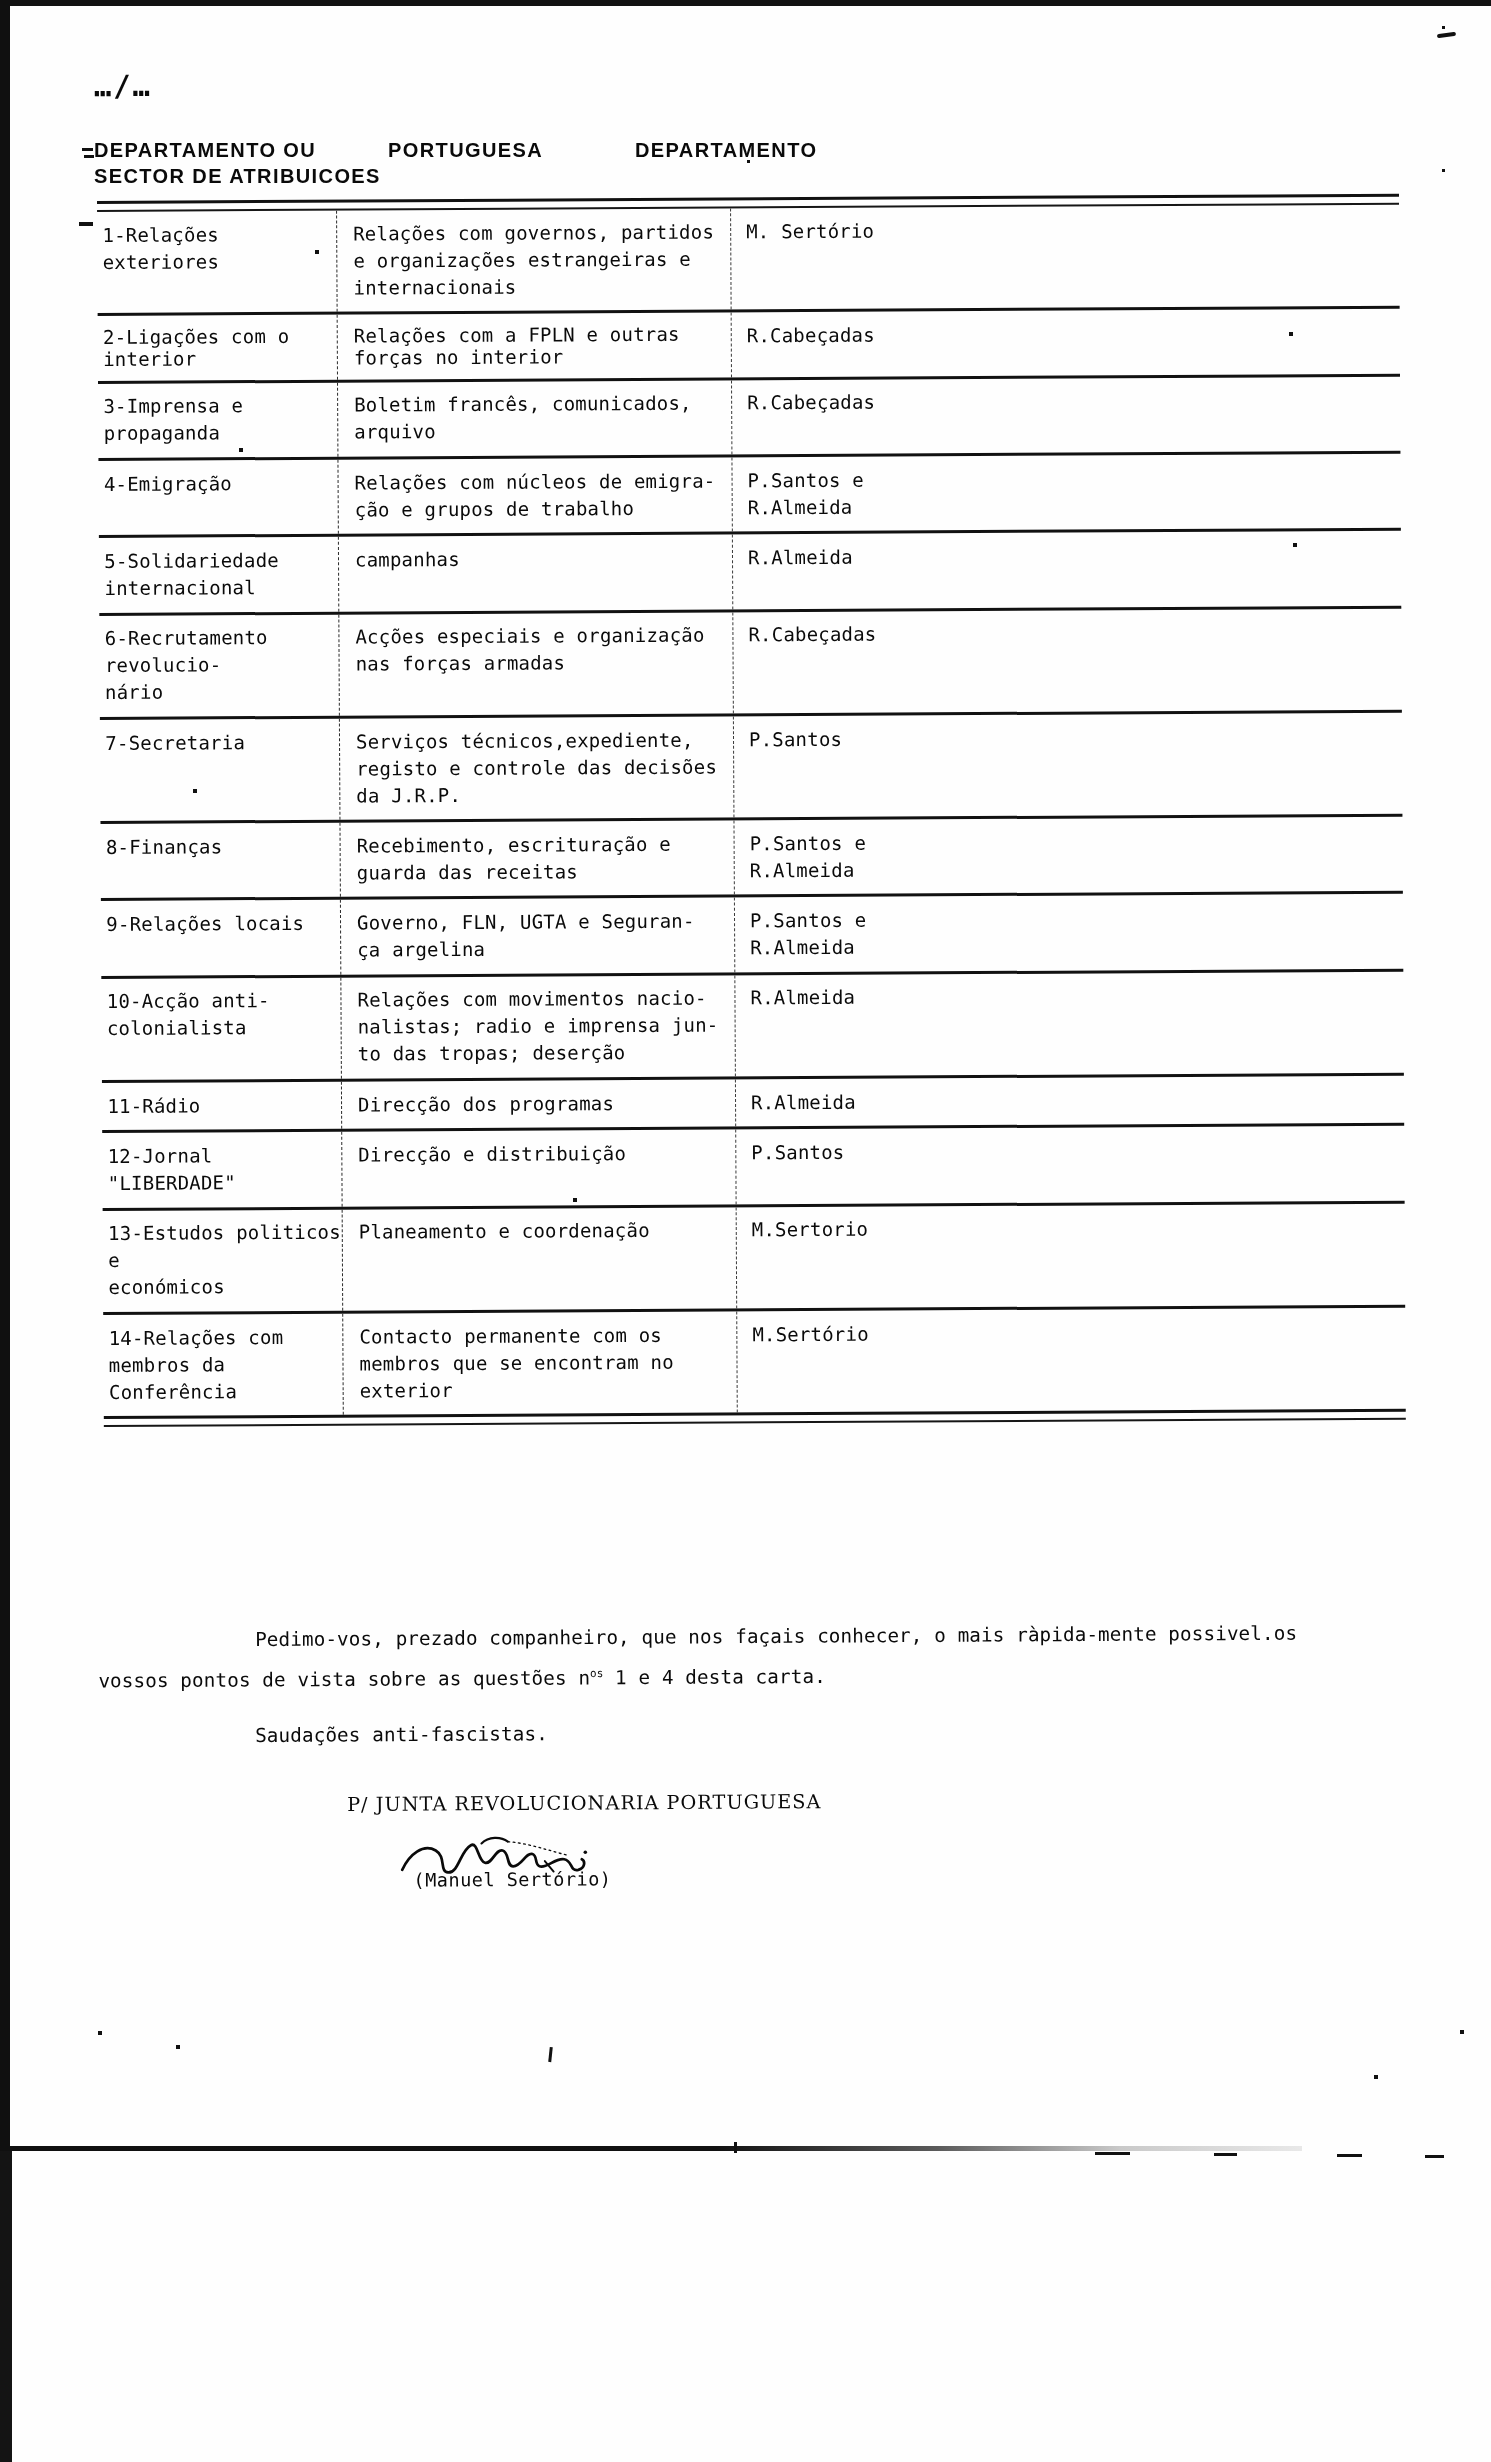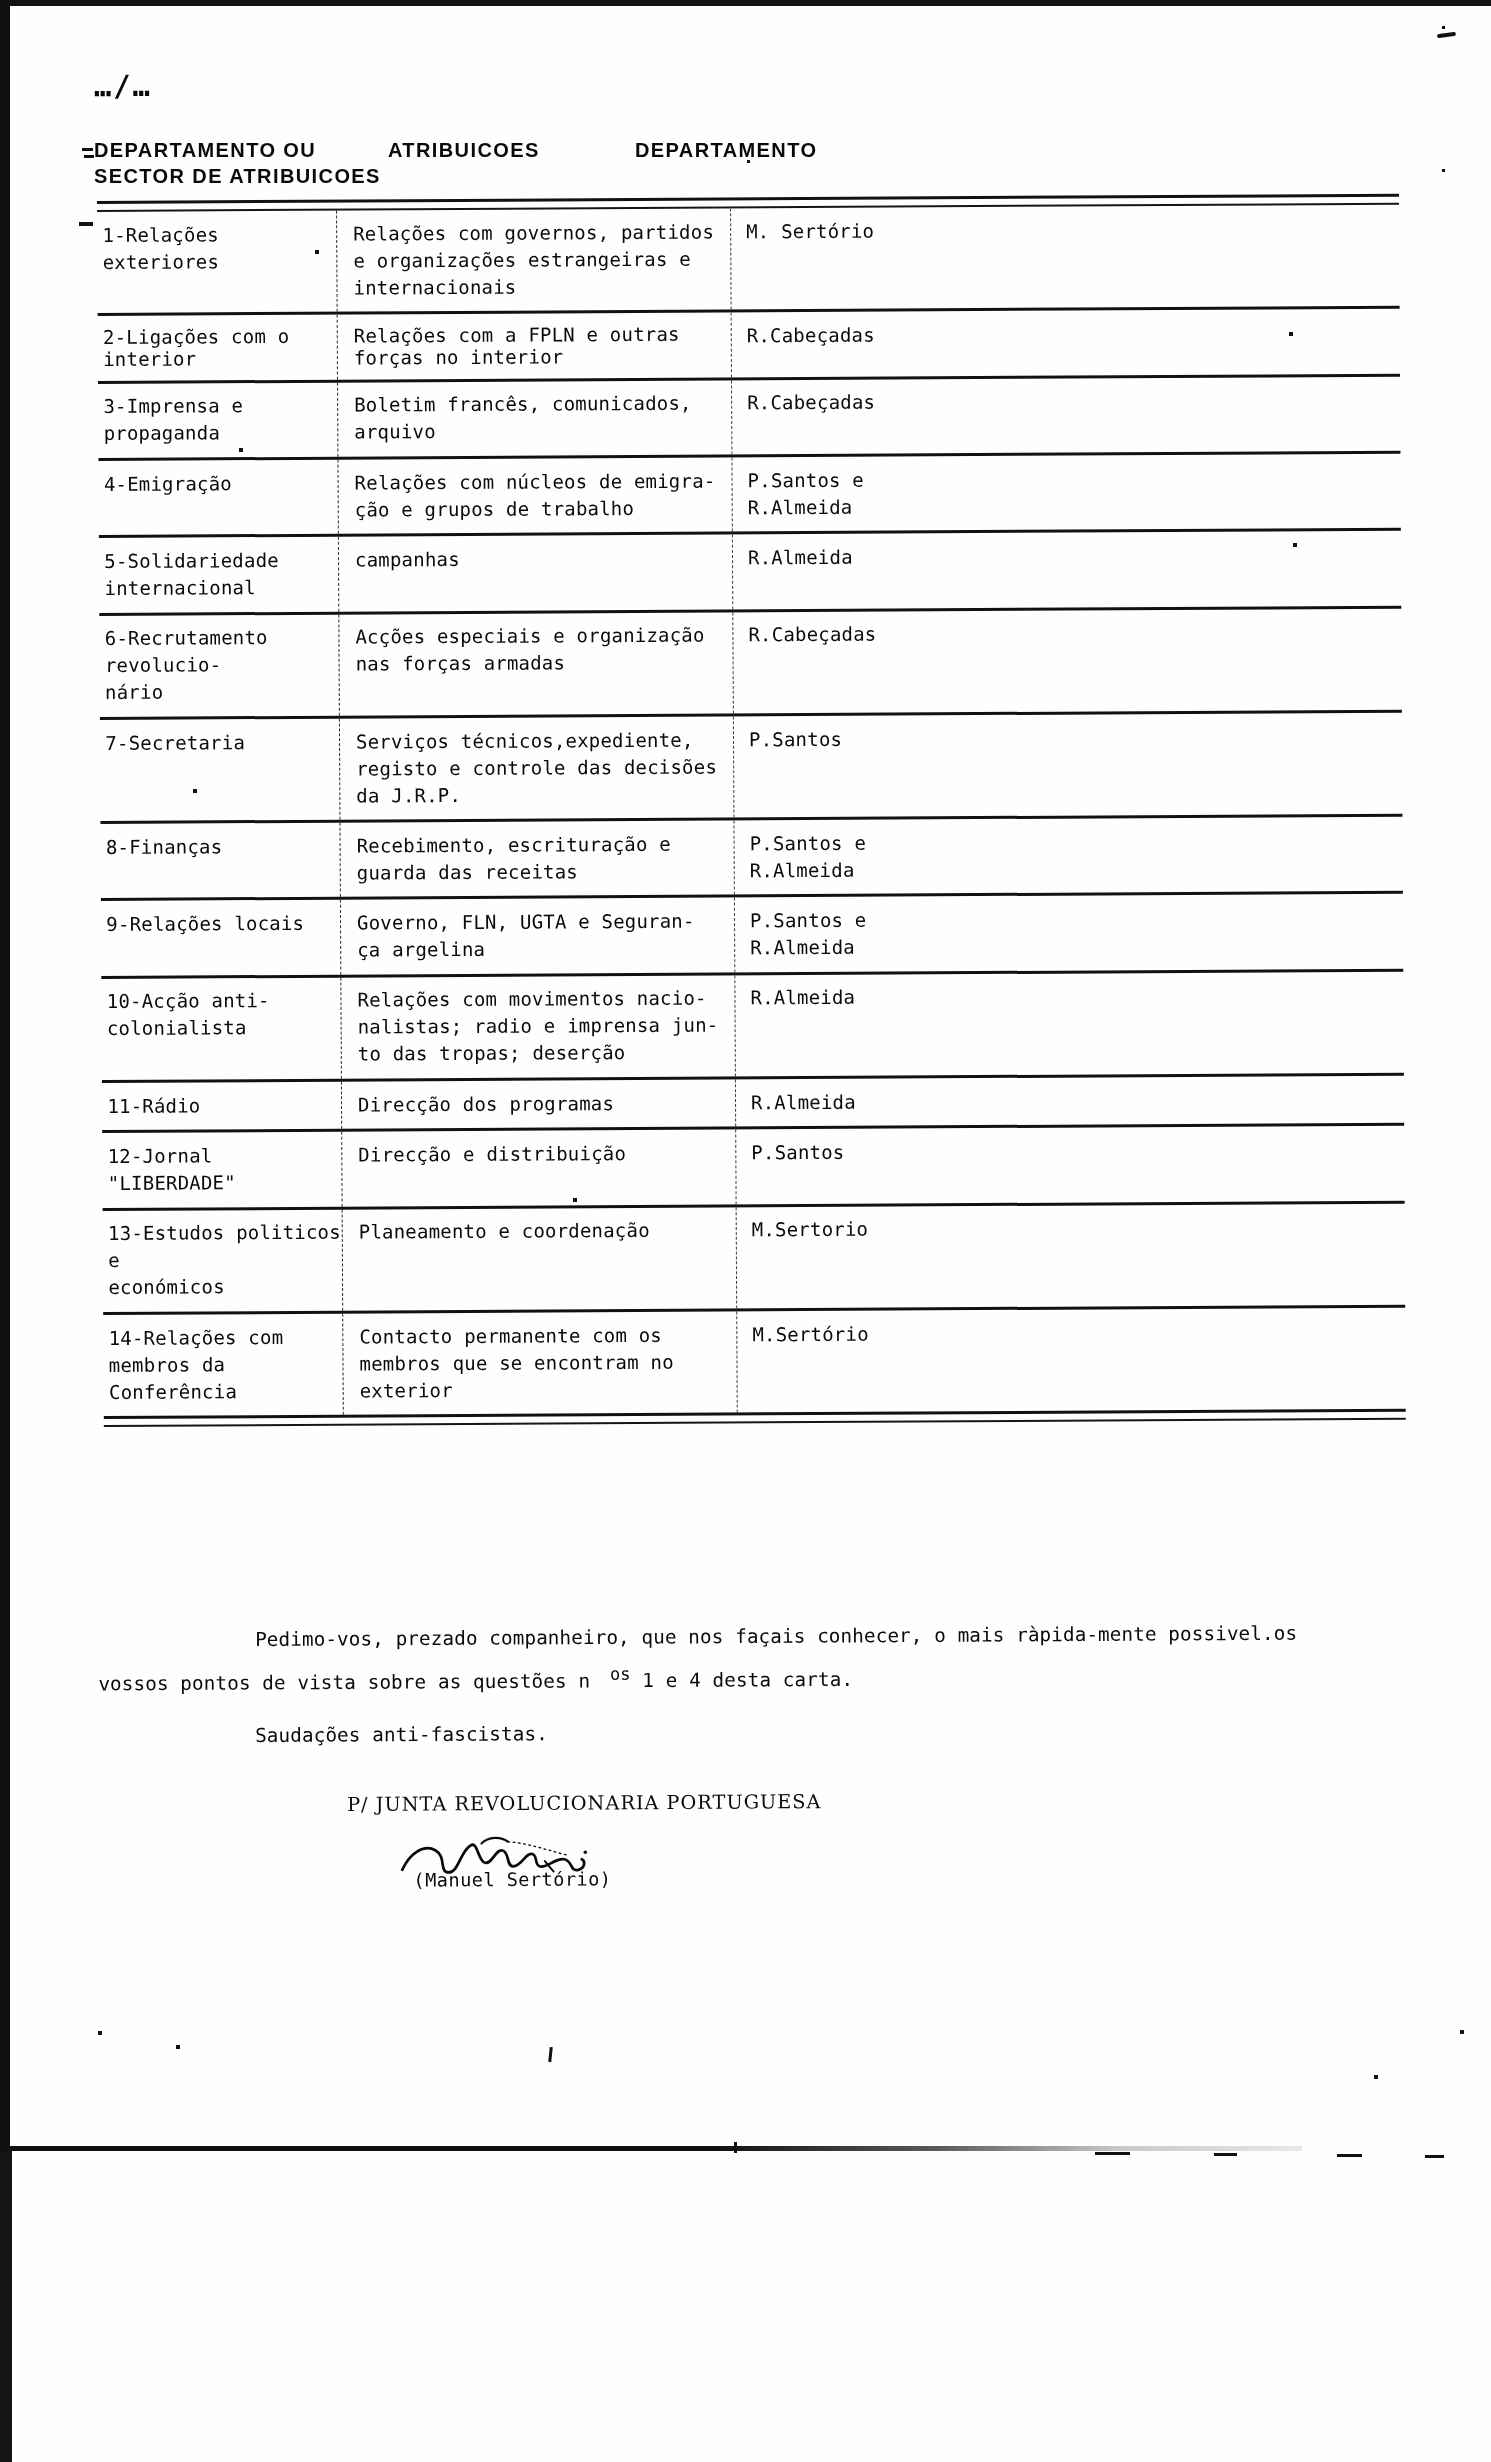--- a/index.html
+++ b/index.html
@@ -71,21 +71,21 @@
   
   .para{
     position:absolute;
     font-size:19.3px;line-height:36px;
     font-family:"DejaVu Sans Mono","Liberation Mono",monospace;
     letter-spacing:0.1px;
     transform:rotate(-0.35deg);transform-origin:left top;
     white-space:pre-wrap;
   }
   .p-pedimo{left:98px;top:1623px;width:1249px;text-indent:157px;}
-  .p-pedimo .sup{font-size:17px;vertical-align:super;letter-spacing:0;margin-left:20px;}
+  .p-pedimo .sup{font-size:11px;vertical-align:super;letter-spacing:0;}
   .p-saud{left:98px;top:1719px;text-indent:157px;}
 
   .sig-block{
     position:absolute;left:347px;top:1790px;
     font-size:19.3px;line-height:30px;
     font-family:"DejaVu Serif","Liberation Serif",serif;
     letter-spacing:1px;
     transform:rotate(-0.35deg);transform-origin:left top;
   }
   .sig-name{
@@ -126,21 +126,21 @@
   <div class="artifact" style="left:734px;top:2142px;width:2.6px;height:10.6px;"></div>
   <div class="artifact" style="left:1095px;top:2152px;width:35px;height:2.6px;"></div>
   <div class="artifact" style="left:1214px;top:2153px;width:23px;height:2.6px;"></div>
   <div class="artifact" style="left:1337px;top:2154px;width:24.6px;height:2.6px;"></div>
   <div class="artifact" style="left:1425px;top:2155px;width:19.3px;height:2.6px;"></div>
 
   <div class="ellipsis-mark">…/…</div>
 
   <div class="hdr hdr-dept">DEPARTAMENTO OU</div>
   <div class="hdr hdr-sector">SECTOR DE ATRIBUICOES</div>
-  <div class="hdr hdr-atrib">ATRIBUICOES</div>
+  <div class="hdr hdr-atrib">PORTUGUESA</div>
   <div class="hdr hdr-resp">DEPARTAMENTO</div>
 
   <div class="tbl">
     <div class="rule"></div>
     <div class="rule thin gapped"></div>
     <div id="rows-host">
         <div class="row">
           <div class="cell c1">1-Relações exteriores</div>
           <div class="cell c2">Relações com governos, partidos
 e organizações estrangeiras e

